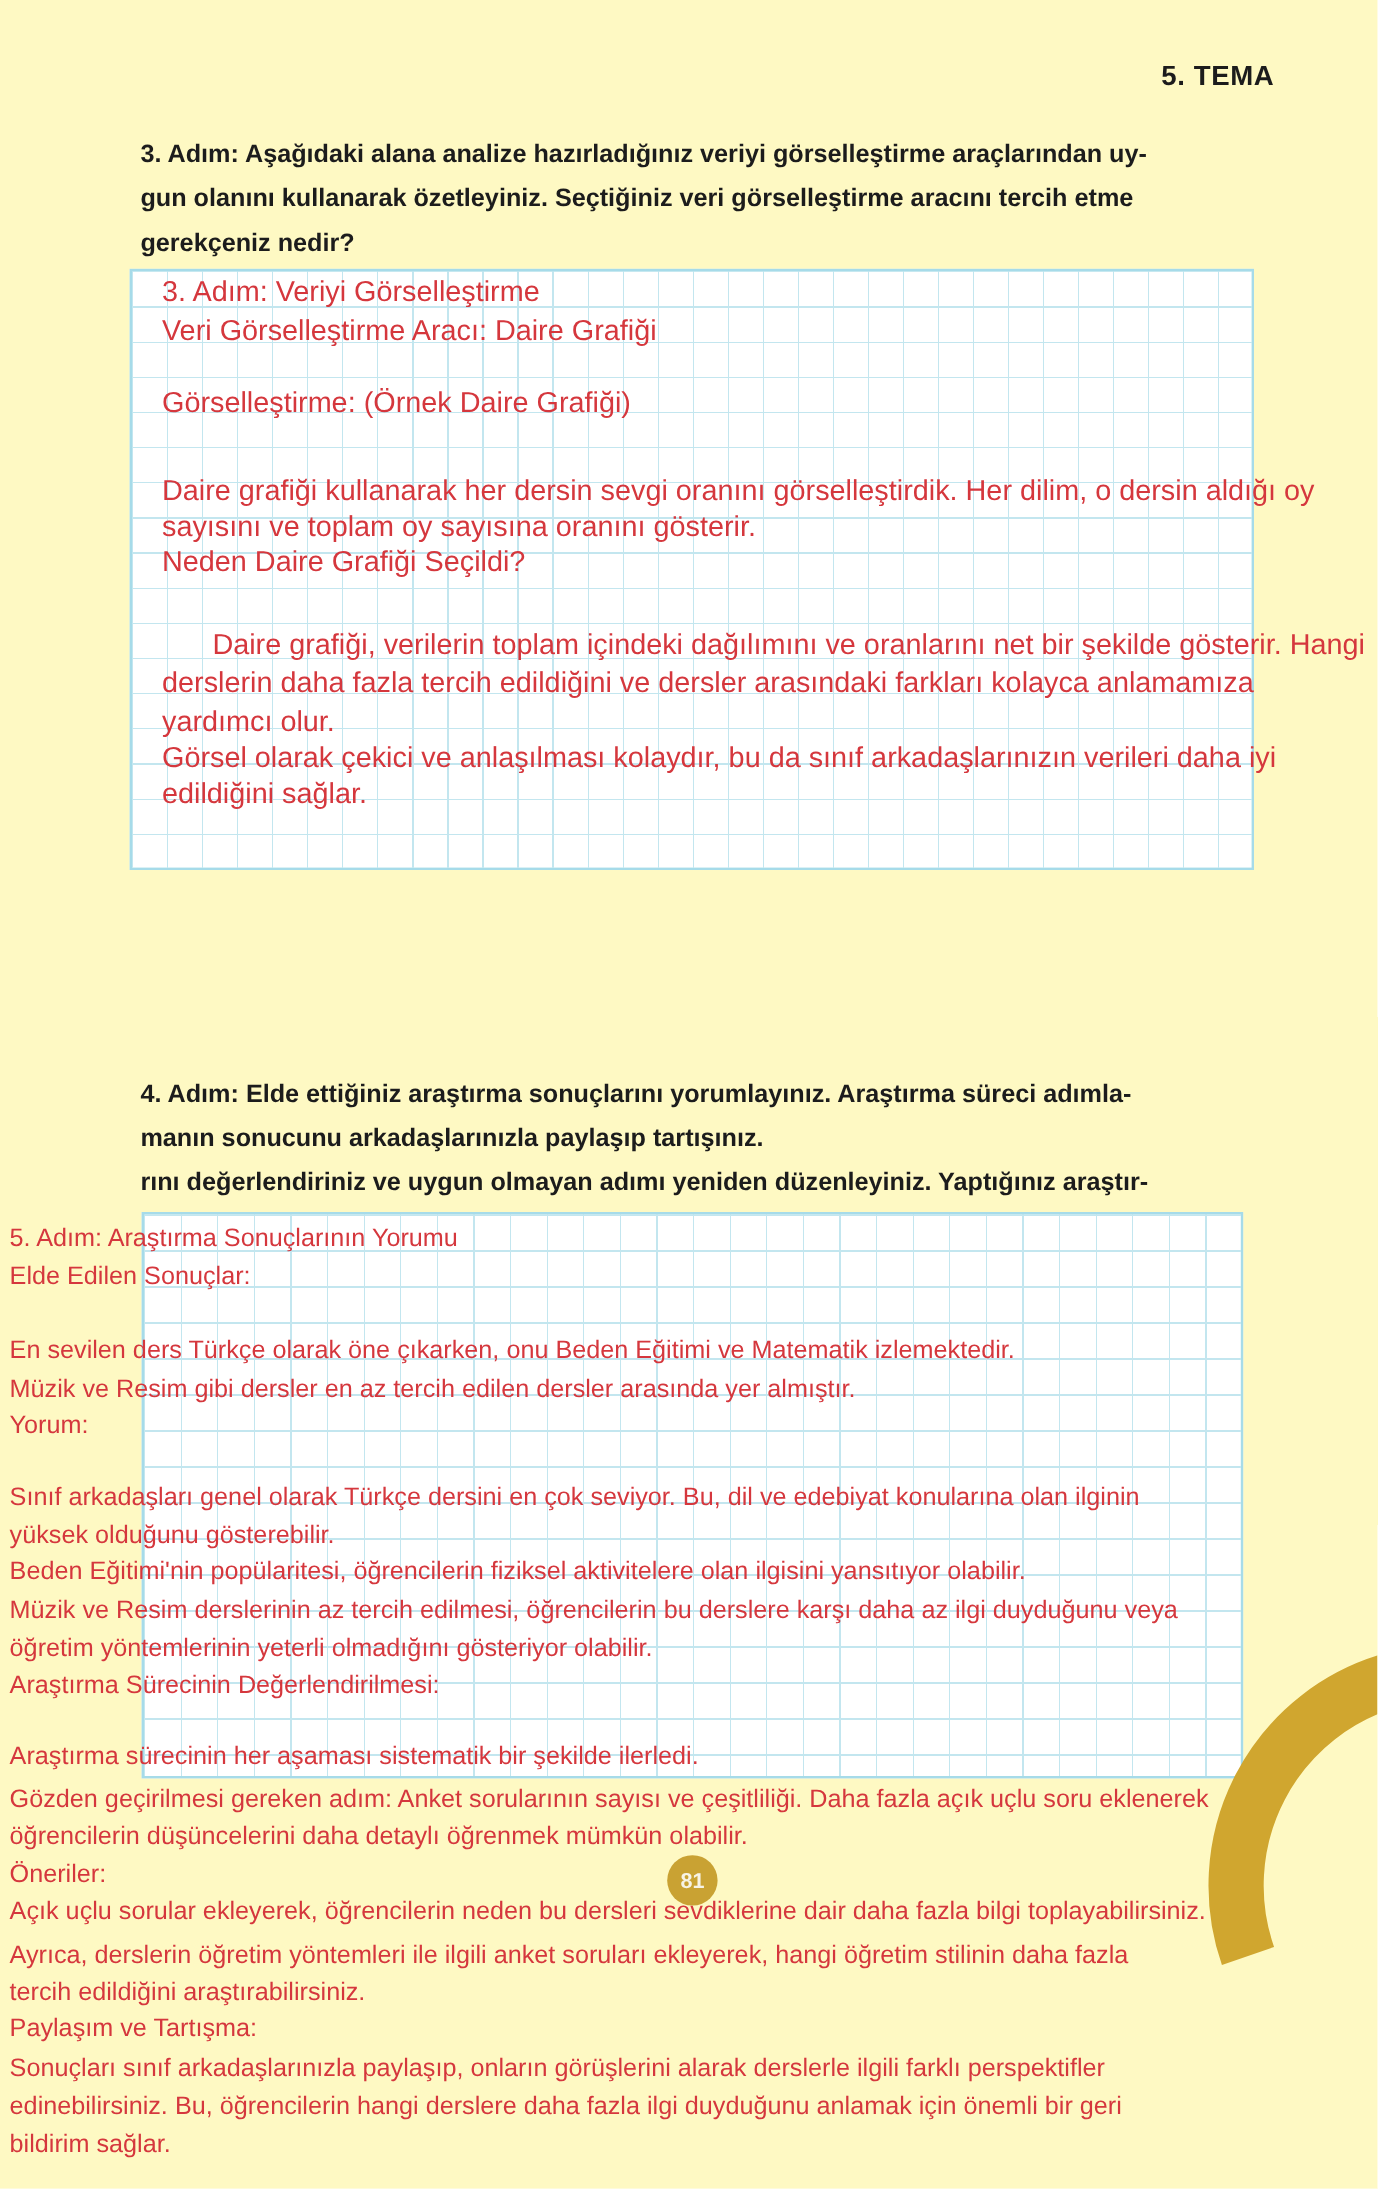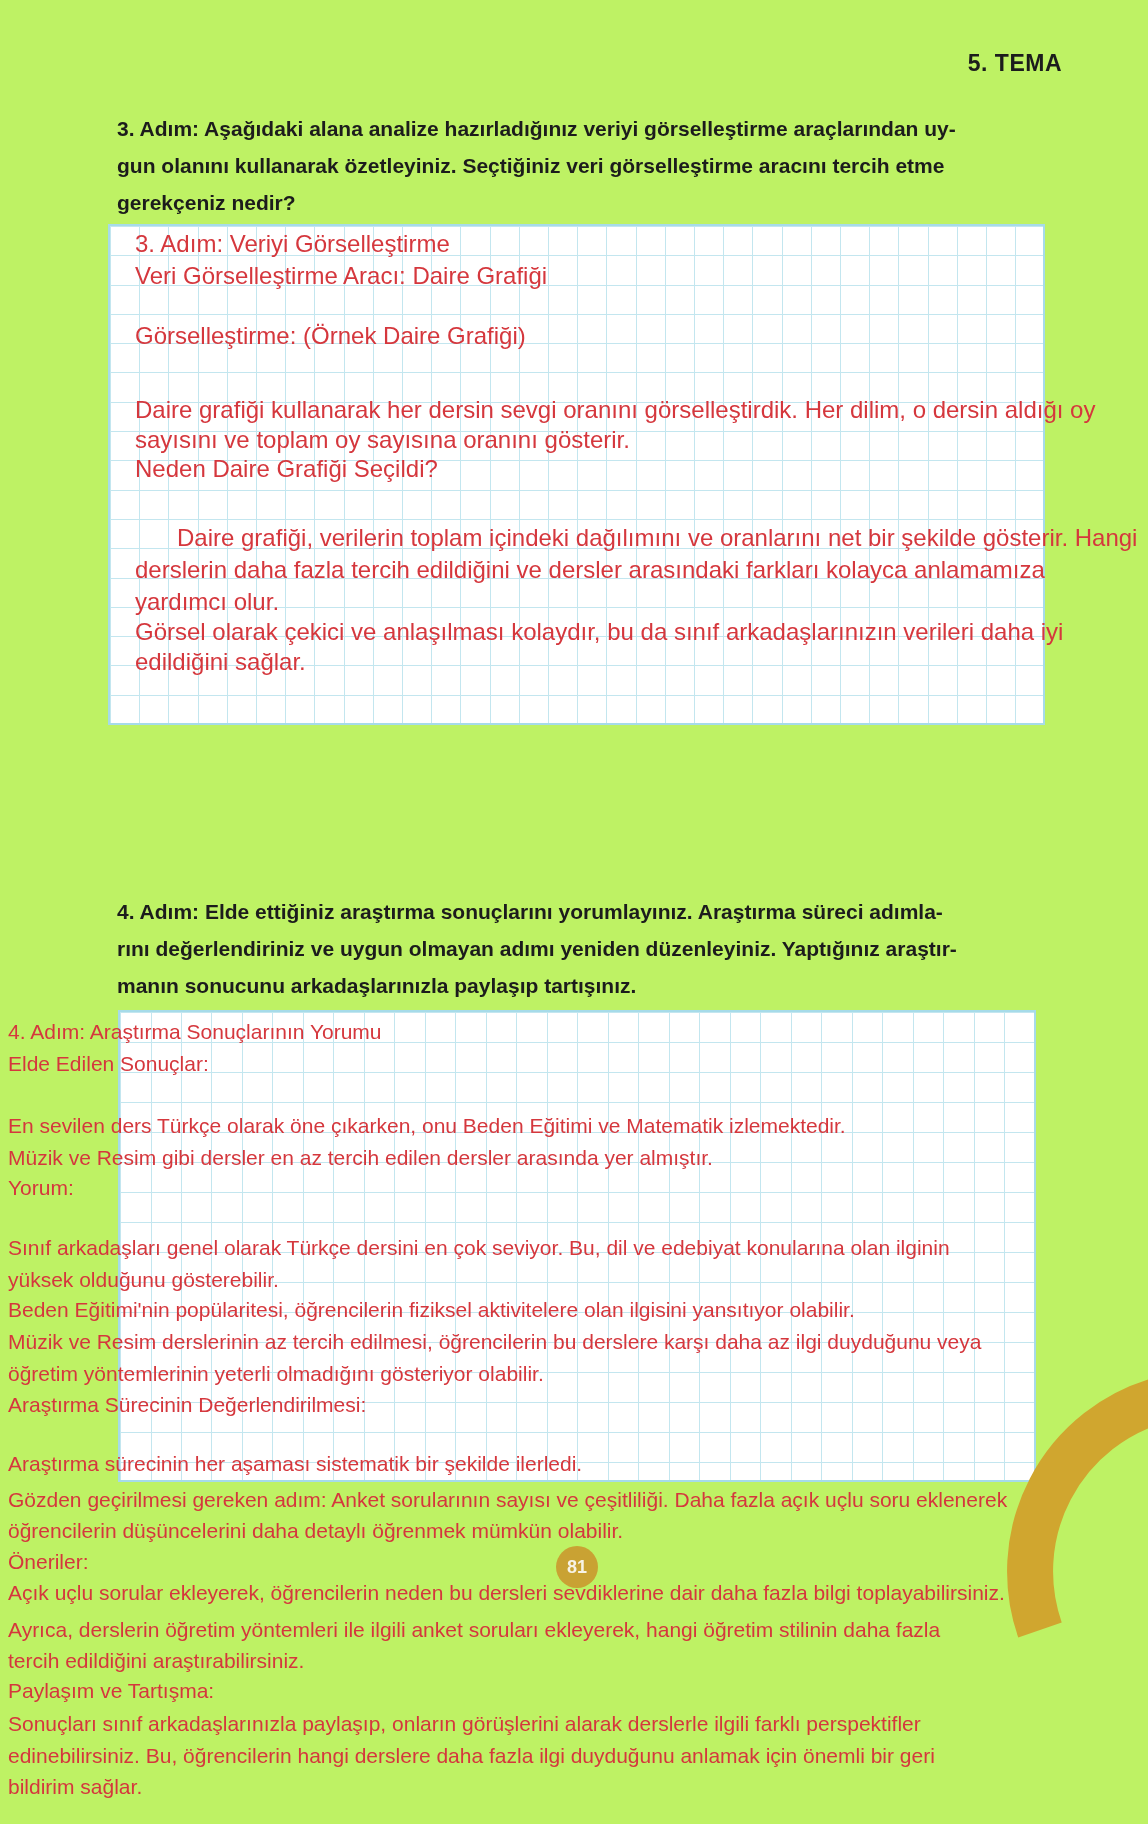--- a/index.html
+++ b/index.html
@@ -1,19 +1,19 @@
 <!DOCTYPE html>
 <html><head>
 <meta charset="utf-8">
 <style>
   html,body { margin:0; padding:0; background:#ffffff; }
   .page {
     position:relative;
     width:1148px; height:1824px;
-    background:#bef264;
+    background:#fef9c3;
     overflow:hidden;
     font-family:"Liberation Sans", sans-serif;
   }
   .tema-heading {
     position:absolute;
     top:50px; right:86px;
     font-size:23px; font-weight:bold;
     color:#1c1c1c; letter-spacing:0.5px;
     z-index:4;
   }
@@ -100,29 +100,29 @@
       <div class="answer-line" style="top: 524px; left: 135px; margin-left: 42px;">Daire grafiği, verilerin toplam içindeki dağılımını ve oranlarını net bir şekilde gösterir. Hangi</div>
       <div class="answer-line" style="top: 556px; left: 135px;">derslerin daha fazla tercih edildiğini ve dersler arasındaki farkları kolayca anlamamıza</div>
       <div class="answer-line" style="top: 588px; left: 135px;">yardımcı olur.</div>
       <div class="answer-line" style="top: 618px; left: 135px;">Görsel olarak çekici ve anlaşılması kolaydır, bu da sınıf arkadaşlarınızın verileri daha iyi</div>
       <div class="answer-line" style="top: 648px; left: 135px;">edildiğini sağlar.</div>
     </div>
 
   <div class="prompt" id="prompt4">
 
   <div class="prompt-line">4. Adım: Elde ettiğiniz araştırma sonuçlarını yorumlayınız. Araştırma süreci adımla-</div>
+      <div class="prompt-line">manın sonucunu arkadaşlarınızla paylaşıp tartışınız.</div>
       <div class="prompt-line">rını değerlendiriniz ve uygun olmayan adımı yeniden düzenleyiniz. Yaptığınız araştır-</div>
-      <div class="prompt-line">manın sonucunu arkadaşlarınızla paylaşıp tartışınız.</div>
     </div>
 
   <div class="grid-area" id="grid2"></div>
 
   <div class="answer-layer" id="answers4">
 
-  <div class="answer-line" style="top: 1020px; left: 8px;">4. Adım: Araştırma Sonuçlarının Yorumu</div>
+  <div class="answer-line" style="top: 1020px; left: 8px;">5. Adım: Araştırma Sonuçlarının Yorumu</div>
       <div class="answer-line" style="top: 1052px; left: 8px;">Elde Edilen Sonuçlar:</div>
       <div class="answer-line" style="top: 1114px; left: 8px;">En sevilen ders Türkçe olarak öne çıkarken, onu Beden Eğitimi ve Matematik izlemektedir.</div>
       <div class="answer-line" style="top: 1146px; left: 8px;">Müzik ve Resim gibi dersler en az tercih edilen dersler arasında yer almıştır.</div>
       <div class="answer-line" style="top: 1176px; left: 8px;">Yorum:</div>
       <div class="answer-line" style="top: 1236px; left: 8px;">Sınıf arkadaşları genel olarak Türkçe dersini en çok seviyor. Bu, dil ve edebiyat konularına olan ilginin</div>
       <div class="answer-line" style="top: 1268px; left: 8px;">yüksek olduğunu gösterebilir.</div>
       <div class="answer-line" style="top: 1298px; left: 8px;">Beden Eğitimi'nin popülaritesi, öğrencilerin fiziksel aktivitelere olan ilgisini yansıtıyor olabilir.</div>
       <div class="answer-line" style="top: 1330px; left: 8px;">Müzik ve Resim derslerinin az tercih edilmesi, öğrencilerin bu derslere karşı daha az ilgi duyduğunu veya</div>
       <div class="answer-line" style="top: 1362px; left: 8px;">öğretim yöntemlerinin yeterli olmadığını gösteriyor olabilir.</div>
       <div class="answer-line" style="top: 1393px; left: 8px;">Araştırma Sürecinin Değerlendirilmesi:</div>

